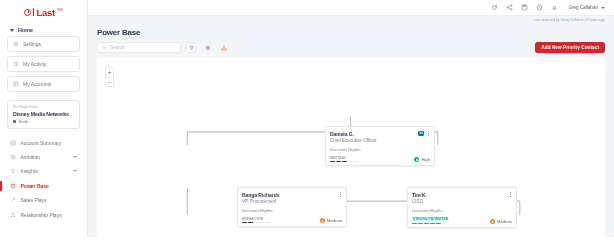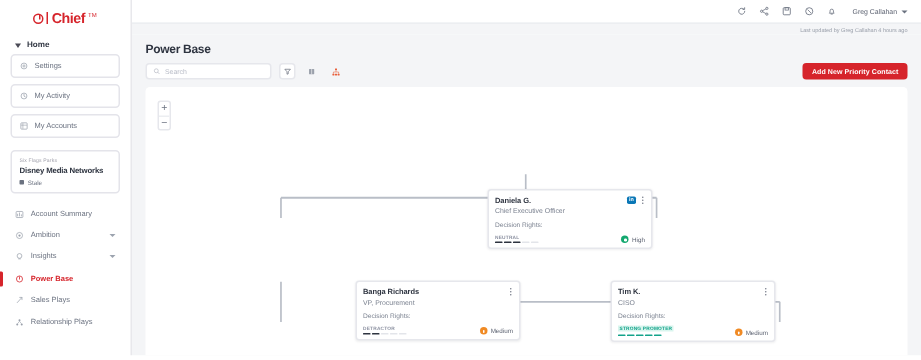--- a/index.html
+++ b/index.html
@@ -194,21 +194,21 @@
 </head>
 <body>
 
 <div class="app">
 
   <aside class="sidebar">
 
     <div class="logo-wrap">
       <span class="logo-mark"></span>
       <span class="logo-bar"></span>
-      <span class="logo-text">Chief</span>
+      <span class="logo-text">Last</span>
       <span class="logo-tm">TM</span>
     </div>
 
     <div class="home-row">
       <span class="caret-down"></span>
       <span>Home</span>
     </div>
 
     <div class="nav-card">
       <svg class="ic" viewBox="0 0 16 16">

